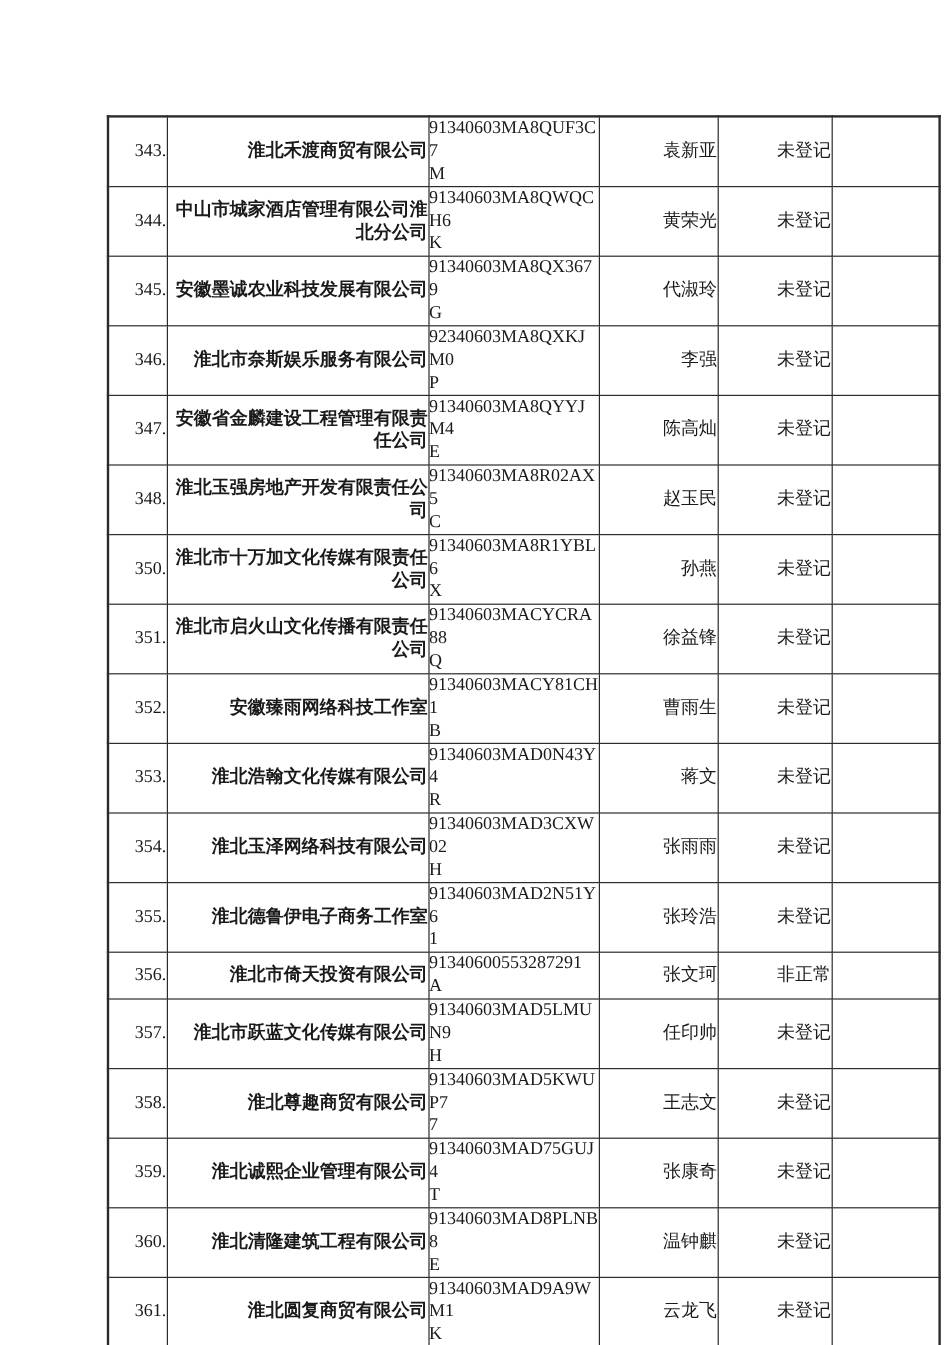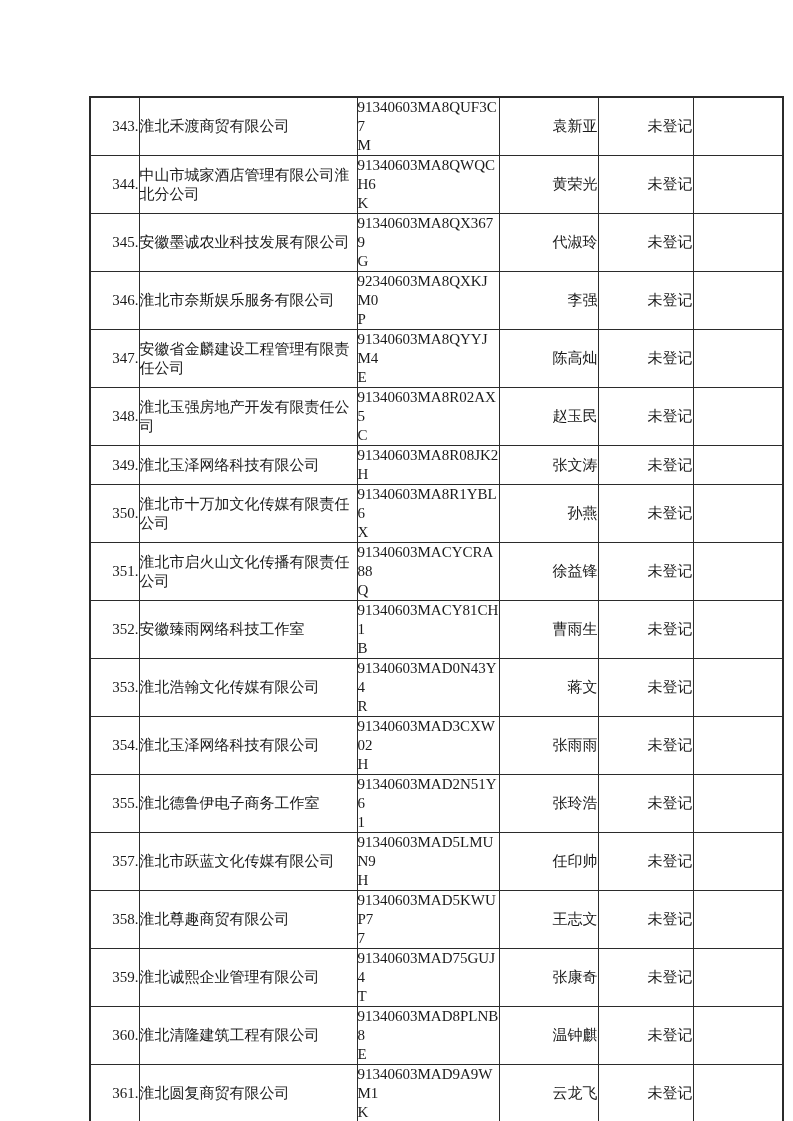--- a/index.html
+++ b/index.html
@@ -43,23 +43,24 @@
   table.doc-table tr:last-child {
     height: 28px;
   }
   td.c-idx {
     text-align: right;
     vertical-align: bottom;
     padding: 0 0 5px 6px;
     font-size: 14px;
   }
   td.c-name {
-    text-align: left;
+    text-align: right;
     word-break: break-all;
     padding: 0 9px;
+    font-weight: bold;
   }
   td.c-code {
     text-align: left;
     white-space: pre-line;
     word-break: break-all;
     padding: 0 3px;
     font-size: 14.5px;
   }
   td.c-person {
     text-align: right;
@@ -133,29 +134,20 @@
         <tr>
     <td class="c-idx">348.</td>
     <td class="c-name">淮北玉强房地产开发有限责任公司</td>
     <td class="c-code">91340603MA8R02AX5
 C</td>
     <td class="c-person">赵玉民</td>
     <td class="c-status">未登记</td>
     <td class="c-blank"></td>
   </tr>
         <tr>
-    <td class="c-idx">349.</td>
-    <td class="c-name">淮北玉泽网络科技有限公司</td>
-    <td class="c-code">91340603MA8R08JK2
-H</td>
-    <td class="c-person">张文涛</td>
-    <td class="c-status">未登记</td>
-    <td class="c-blank"></td>
-  </tr>
-        <tr>
     <td class="c-idx">350.</td>
     <td class="c-name">淮北市十万加文化传媒有限责任公司</td>
     <td class="c-code">91340603MA8R1YBL6
 X</td>
     <td class="c-person">孙燕</td>
     <td class="c-status">未登记</td>
     <td class="c-blank"></td>
   </tr>
         <tr>
     <td class="c-idx">351.</td>
@@ -196,20 +188,29 @@
         <tr>
     <td class="c-idx">355.</td>
     <td class="c-name">淮北德鲁伊电子商务工作室</td>
     <td class="c-code">91340603MAD2N51Y6
 1</td>
     <td class="c-person">张玲浩</td>
     <td class="c-status">未登记</td>
     <td class="c-blank"></td>
   </tr>
         <tr>
+    <td class="c-idx">356.</td>
+    <td class="c-name">淮北市倚天投资有限公司</td>
+    <td class="c-code">91340600553287291
+A</td>
+    <td class="c-person">张文珂</td>
+    <td class="c-status">非正常</td>
+    <td class="c-blank"></td>
+  </tr>
+        <tr>
     <td class="c-idx">357.</td>
     <td class="c-name">淮北市跃蓝文化传媒有限公司</td>
     <td class="c-code">91340603MAD5LMUN9
 H</td>
     <td class="c-person">任印帅</td>
     <td class="c-status">未登记</td>
     <td class="c-blank"></td>
   </tr>
         <tr>
     <td class="c-idx">358.</td>

